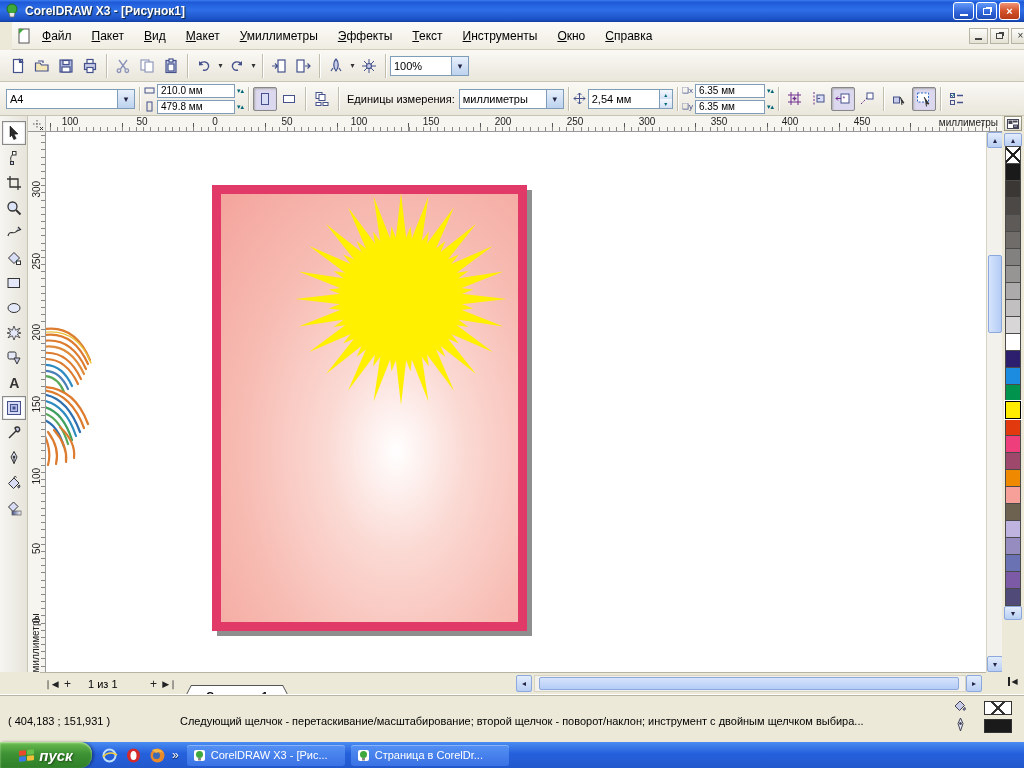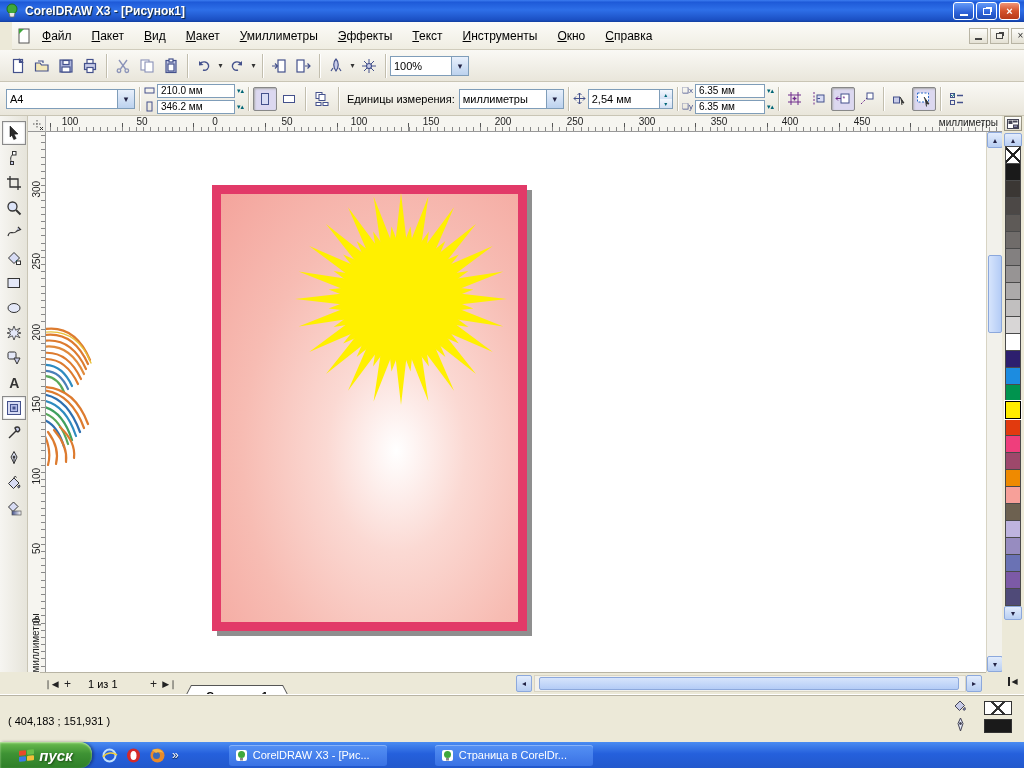--- a/index.html
+++ b/index.html
@@ -91,21 +91,21 @@
   .palexpand{position:absolute;top:556px;width:18px;height:18px;display:flex;align-items:center;justify-content:center;font-size:8px;color:#222;}
   .palexpand b{border-left:2px solid #222;padding-left:1px;font-weight:normal;}
   
   .taskbar{left:0;top:742px;width:1024px;height:26px;background:linear-gradient(#4A8CF2,#2560DC 45%,#2258CC);display:flex;align-items:center;}
   .startbtn{width:92px;height:26px;border-radius:0 12px 12px 0;background:linear-gradient(#6CBE50,#3E9234 45%,#2E7F28);display:flex;align-items:center;justify-content:center;gap:5px;color:#fff;font-weight:bold;font-style:italic;font-size:15px;box-shadow:inset 0 1px 2px #BFE8A8,2px 0 3px rgba(0,0,0,.35);text-shadow:1px 1px 2px #1C4A14;}
   .flag{display:grid;grid-template-columns:7px 7px;grid-template-rows:5px 5px;gap:1px;transform:skewY(-6deg);}
   .flag i{border-radius:1px;}
   .qlaunch{display:flex;align-items:center;gap:6px;margin:0 8px;}
   .qicon{width:18px;height:18px;display:flex;align-items:center;justify-content:center;font-weight:bold;font-size:14px;}
   .chev{color:#fff;font-size:12px;text-shadow:0 1px 1px #123;}
-  .taskbtn{width:158px;height:21px;border-radius:3px;margin-right:6px;display:flex;align-items:center;gap:5px;padding:0 6px;color:#fff;font-size:11px;white-space:nowrap;overflow:hidden;margin-left:42px;}
+  .taskbtn{width:158px;height:21px;border-radius:3px;margin-right:6px;display:flex;align-items:center;gap:5px;padding:0 6px;color:#fff;font-size:11px;white-space:nowrap;overflow:hidden;}
   .taskbtn.active{background:linear-gradient(#1B3C9C,#16308C);box-shadow:inset 1px 1px 3px #0A1A50;}
   .taskbtn.inactive{background:linear-gradient(#5490F4,#3A72E4);box-shadow:inset 0 1px 0 #86B2F8;}
   .tray{margin-left:auto;height:26px;display:flex;align-items:center;gap:5px;padding:0 8px 0 10px;background:linear-gradient(#4A8CF2,#2E6AE4);box-shadow:-1px 0 0 #79A9F5;}
   .ruicon{width:20px;height:17px;background:#2E62C8;border:1px solid #9CBCF4;color:#fff;font-size:10px;font-weight:bold;display:flex;align-items:center;justify-content:center;}
   .kbd{width:20px;height:13px;background:#F4F4F0;border:1px solid #666;border-radius:2px;background-image:linear-gradient(90deg,#999 1px,transparent 1px),linear-gradient(#999 1px,transparent 1px);background-size:5px 6px;}
   .trayic{width:15px;height:15px;border-radius:3px;display:flex;align-items:center;justify-content:center;font-size:10px;font-weight:bold;}
   .clock{color:#fff;font-size:11px;margin-left:3px;}
 </style>
 </head>
 <body>
@@ -266,21 +266,21 @@
         </svg>
       <span class="xpinput" style="width:78px;height:14px;font-size:10px;">210.0 мм</span>
       <span style="display:flex;">
           <span style="font-size:7px;color:#067;">▾▴</span>
         </span>
     </div>
     <div class="dimrow">
       <svg width="11" height="11" viewBox="0 0 11 11">
           <rect x="3" y="1" width="5" height="9" fill="none" stroke="#44518C"></rect>
         </svg>
-      <span class="xpinput" style="width:78px;height:14px;font-size:10px;">346.2 мм</span>
+      <span class="xpinput" style="width:78px;height:14px;font-size:10px;">479.8 мм</span>
       <span style="display:flex;">
           <span style="font-size:7px;color:#067;">▾▴</span>
         </span>
     </div>
   </div>
   <span class="vsep"></span>
   <span class="tbtn pressed">
       <svg width="14" height="14" viewBox="0 0 14 14">
         <rect x="3.5" y="1.5" width="7" height="11" fill="#D8DCF4" stroke="#44518C"></rect>
       </svg>
@@ -569,20 +569,21 @@
     </span>
   <span class="sbtn" style="left:476px;">◂</span>
   <span class="hscrolltrack">
       <span class="hthumb"></span>
     </span>
   <span class="sbtn" style="left:926px;">▸</span>
 </div>
 
 <div class="abs statusbar">
   <span class="coords">( 404,183 ; 151,931 )</span>
+  <span class="statmsg">Следующий щелчок - перетаскивание/масштабирование; второй щелчок - поворот/наклон; инструмент с двойным щелчком выбира...</span>
   <svg class="abs" style="left:952px;top:3px;" width="16" height="16" viewBox="0 0 16 16" fill="none" stroke="#445">
       <path d="M3,8 L8,3 L12.5,7.5 L7.5,12.5 Z" fill="#C8CCE8"></path>
       <path d="M13,9.5 C14,11.5 12.5,13 11.5,12 C10.5,11 12,10 13,9.5 Z" fill="#8A92C8"></path>
     </svg>
   <div class="fillswatch"></div>
   <svg class="abs" style="left:953px;top:22px;" width="15" height="16" viewBox="0 0 15 16" fill="none" stroke="#445">
       <path d="M7.5,1 L10,6.5 L7.5,14 L5,6.5 Z" fill="#E4E8F8"></path>
       <circle cx="7.5" cy="6.5" r="1" fill="#445"></circle>
     </svg>
   <div class="outlineswatch"></div>

